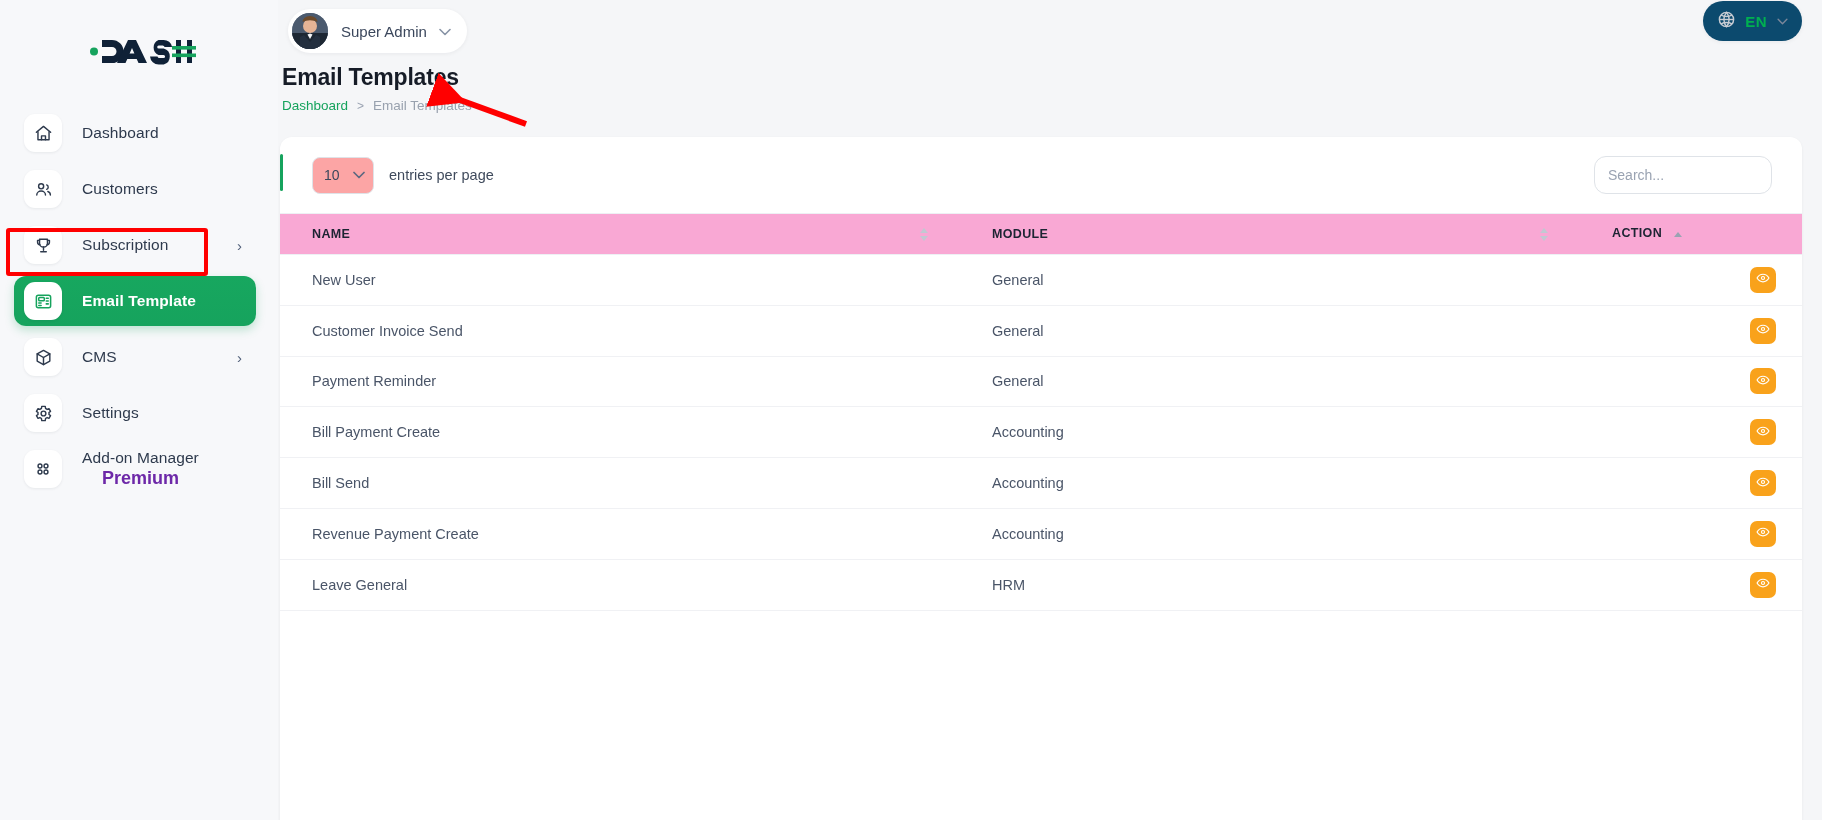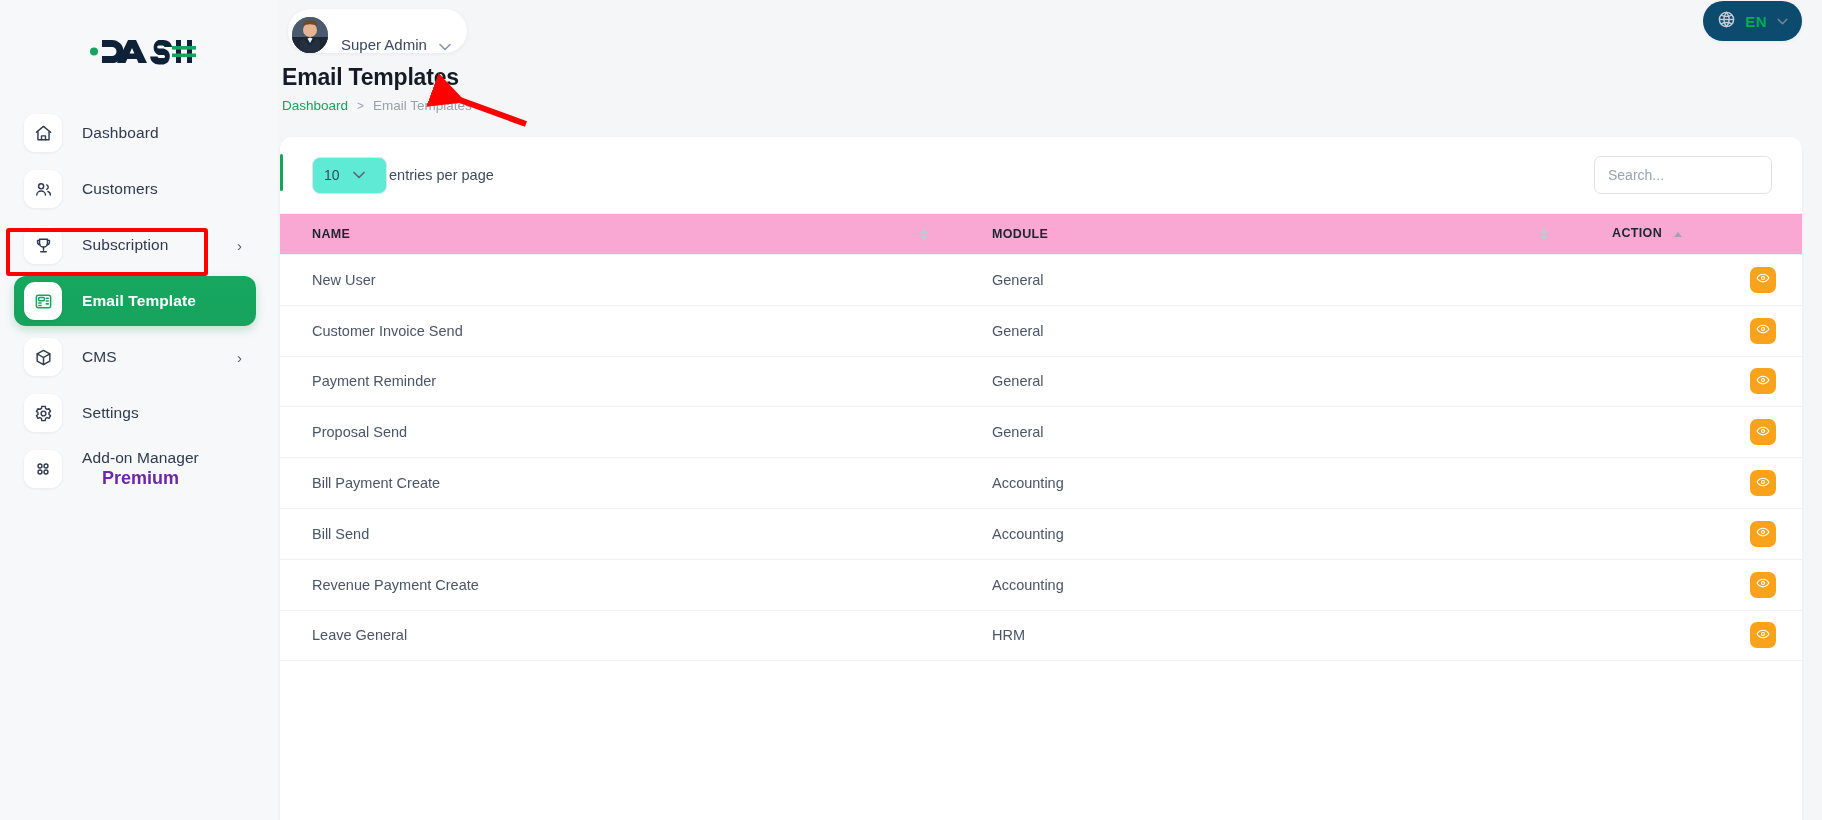--- a/index.html
+++ b/index.html
@@ -112,21 +112,21 @@
   }
   .topbar {
     height: 62px;
     display: flex;
     align-items: center;
     padding: 0 22px 0 0;
     position: relative;
   }
   .user-chip {
     display: flex;
-    align-items: flex-end;
+    align-items: center;
     background: #ffffff;
     border-radius: 28px;
     height: 44px;
     padding: 0 16px 0 4px;
     margin-left: 10px;
     box-shadow: 0 1px 4px rgba(16,24,40,0.06);
     cursor: pointer;
   }
   .avatar {
     width: 36px; height: 36px;
@@ -217,25 +217,25 @@
     align-items: center;
     padding: 0 30px 0 32px;
   }
   .select-wrap {
     position: relative;
     width: 62px;
   }
   .entries-select {
     appearance: none;
     -webkit-appearance: none;
-    width: 75px;
+    width: 62px;
     height: 37px;
     border: 1px solid #dfe3e8;
     border-radius: 8px;
-    background: #5eead4;
+    background: #fca5a5;
     font-size: 14px;
     color: #3b475c;
     padding: 0 8px 0 11px;
     font-family: "Liberation Sans", sans-serif;
     cursor: pointer;
   }
   .select-chev {
     position: absolute;
     right: 9px;
     top: 13px;
@@ -247,21 +247,21 @@
   .entries-label {
     margin-left: 15px;
     font-size: 14.5px;
     color: #3f4a5c;
   }
   .search-box {
     margin-left: auto;
     width: 178px;
     height: 38px;
     border: 1px solid #dfe3e8;
-    border-radius: 7px;
+    border-radius: 12px;
     padding: 0 13px;
     font-size: 14px;
     color: #3b475c;
     font-family: "Liberation Sans", sans-serif;
     outline: none;
     background: #fff;
   }
   .search-box::placeholder { color: #9aa3b2; }
 
   
@@ -582,30 +582,20 @@
               <td>Payment Reminder</td>
               <td>General</td>
               <td class="cell-action"><button class="eye-btn">
                   <span><svg width="14" height="14" viewBox="0 0 24 24" fill="none" stroke="#ffffff" stroke-width="2" stroke-linecap="round" stroke-linejoin="round">
                       <path d="M1.8 12S5.5 5.5 12 5.5 22.2 12 22.2 12 18.5 18.5 12 18.5 1.8 12 1.8 12z"></path>
                       <circle cx="12" cy="12" r="2.6"></circle>
                     </svg></span>
                 </button></td>
             </tr>
             <tr>
-              <td>Proposal Send</td>
-              <td>General</td>
-              <td class="cell-action"><button class="eye-btn">
-                  <span><svg width="14" height="14" viewBox="0 0 24 24" fill="none" stroke="#ffffff" stroke-width="2" stroke-linecap="round" stroke-linejoin="round">
-                      <path d="M1.8 12S5.5 5.5 12 5.5 22.2 12 22.2 12 18.5 18.5 12 18.5 1.8 12 1.8 12z"></path>
-                      <circle cx="12" cy="12" r="2.6"></circle>
-                    </svg></span>
-                </button></td>
-            </tr>
-            <tr>
               <td>Bill Payment Create</td>
               <td>Accounting</td>
               <td class="cell-action"><button class="eye-btn">
                   <span><svg width="14" height="14" viewBox="0 0 24 24" fill="none" stroke="#ffffff" stroke-width="2" stroke-linecap="round" stroke-linejoin="round">
                       <path d="M1.8 12S5.5 5.5 12 5.5 22.2 12 22.2 12 18.5 18.5 12 18.5 1.8 12 1.8 12z"></path>
                       <circle cx="12" cy="12" r="2.6"></circle>
                     </svg></span>
                 </button></td>
             </tr>
             <tr>

